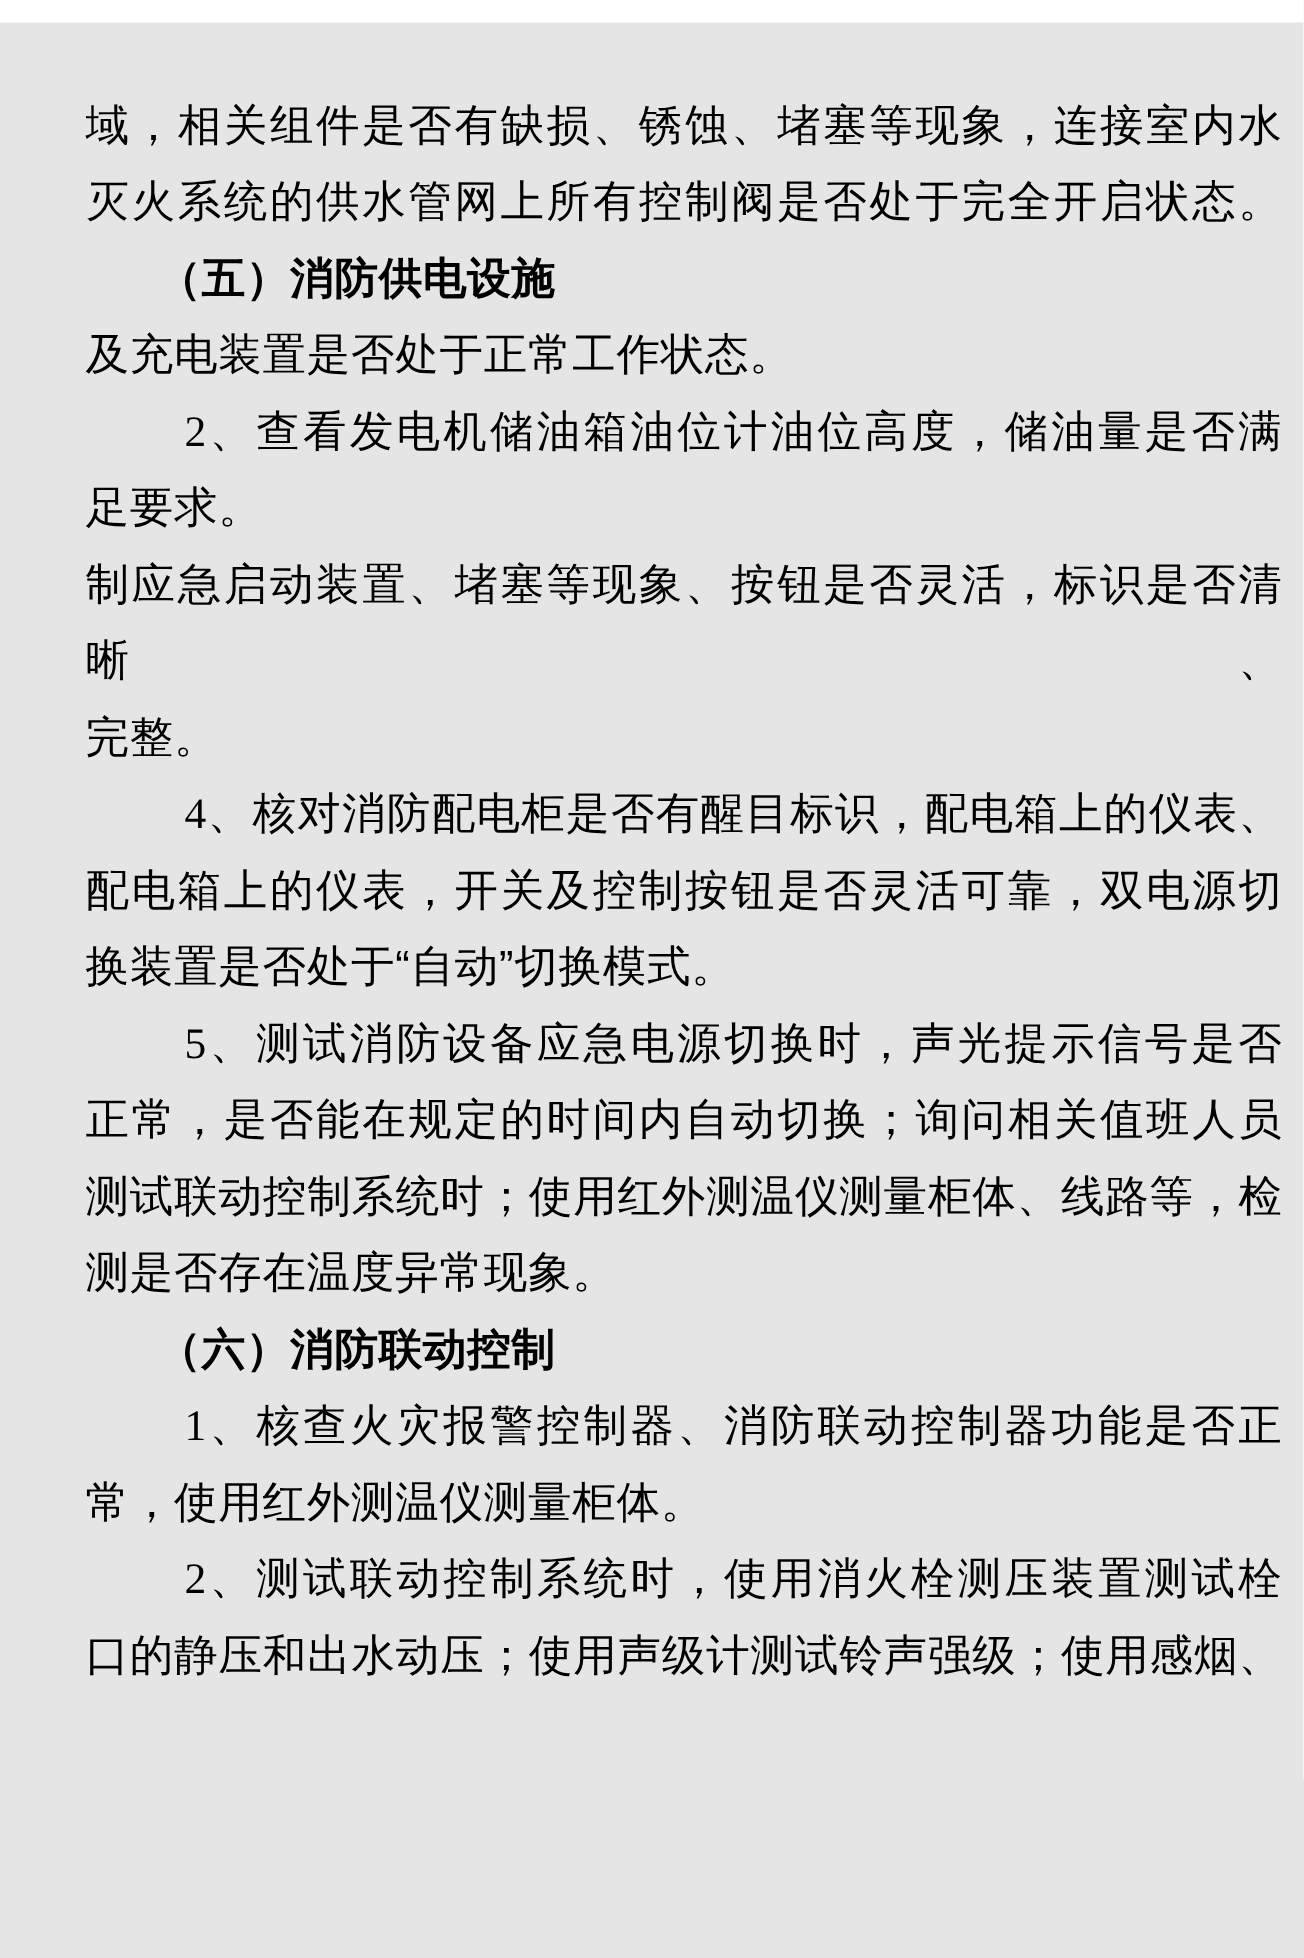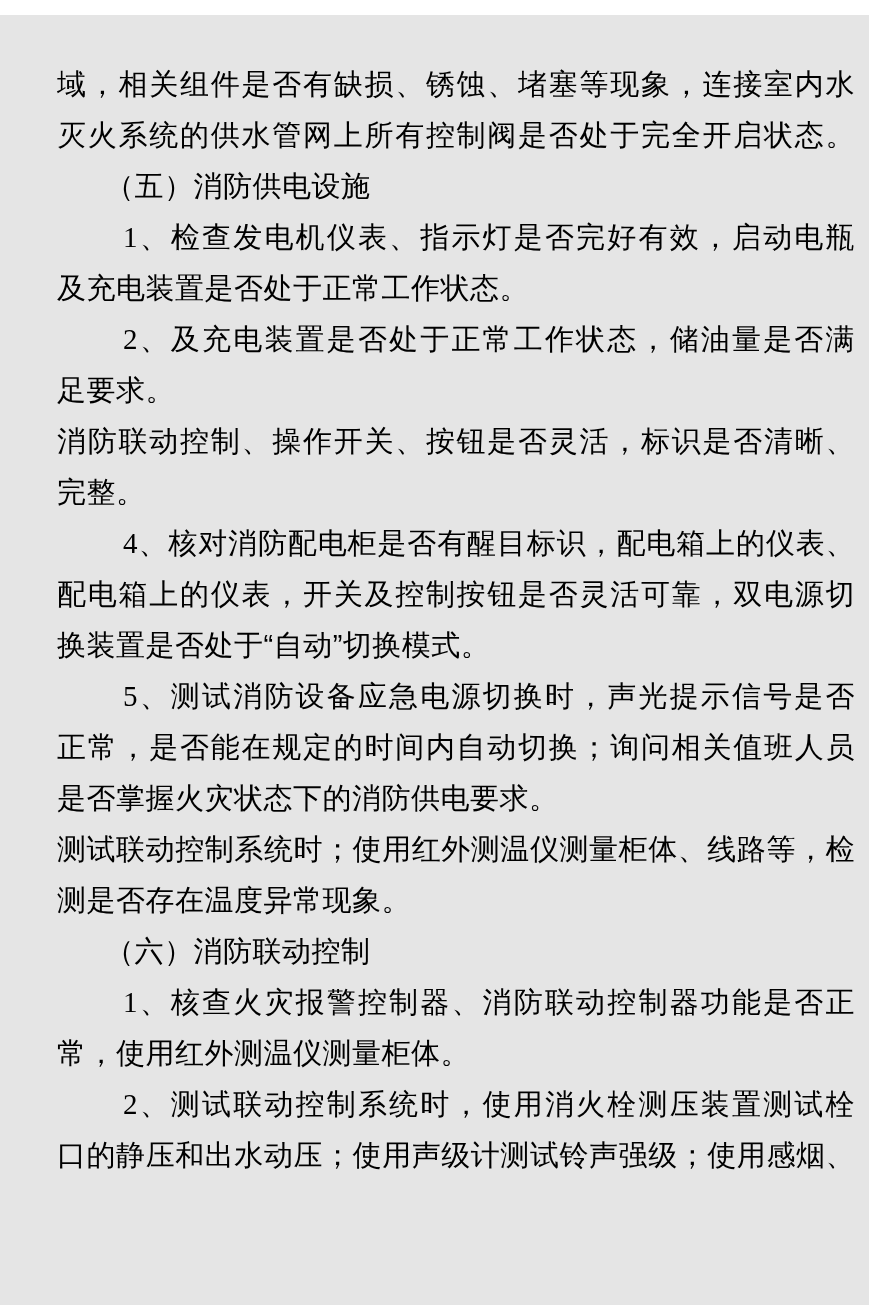--- a/index.html
+++ b/index.html
@@ -32,63 +32,61 @@
     letter-spacing: 0.5px;
   }
   .line.fill {
     text-align-last: justify;
     -moz-text-align-last: justify;
   }
   .line.indent {
     padding-left: 66px;
   }
   .line.heading {
-    font-weight: 400;
+    font-weight: 700;
     padding-left: 48px;
     text-align-last: left;
   }
   .num {
     font-family: "Liberation Serif", "DejaVu Serif", serif;
   }
 </style>
 </head>
 <body>
 
 <div class="page">
 
   <div class="line fill">域，相关组件是否有缺损、锈蚀、堵塞等现象，连接室内水</div>
 
   <div class="line fill">灭火系统的供水管网上所有控制阀是否处于完全开启状态。</div>
 
   <div class="line heading">（五）消防供电设施</div>
 
-  <div class="line fill indent"><span class="num">1、</span><span>检查发电机仪表、指示灯是否完好有效，启动电瓶</span></div>
 
   <div class="line">及充电装置是否处于正常工作状态。</div>
 
-  <div class="line fill indent"><span class="num">2、</span><span>及充电装置是否处于正常工作状态，储油量是否满</span></div>
+  <div class="line fill indent"><span class="num">2、</span><span>查看发电机储油箱油位计油位高度，储油量是否满</span></div>
 
   <div class="line">足要求。</div>
 
 
-  <div class="line fill">消防联动控制、操作开关、按钮是否灵活，标识是否清晰、</div>
+  <div class="line fill">制应急启动装置、堵塞等现象、按钮是否灵活，标识是否清晰、</div>
 
   <div class="line">完整。</div>
 
   <div class="line fill indent"><span class="num">4、</span><span>核对消防配电柜是否有醒目标识，配电箱上的仪表、</span></div>
 
   <div class="line fill">配电箱上的仪表，开关及控制按钮是否灵活可靠，双电源切</div>
 
   <div class="line">换装置是否处于“自动”切换模式。</div>
 
   <div class="line fill indent"><span class="num">5、</span><span>测试消防设备应急电源切换时，声光提示信号是否</span></div>
 
   <div class="line fill">正常，是否能在规定的时间内自动切换；询问相关值班人员</div>
 
-  <div class="line">是否掌握火灾状态下的消防供电要求。</div>
 
 
   <div class="line fill">测试联动控制系统时；使用红外测温仪测量柜体、线路等，检</div>
 
   <div class="line">测是否存在温度异常现象。</div>
 
   <div class="line heading">（六）消防联动控制</div>
 
   <div class="line fill indent"><span class="num">1、</span><span>核查火灾报警控制器、消防联动控制器功能是否正</span></div>
 

